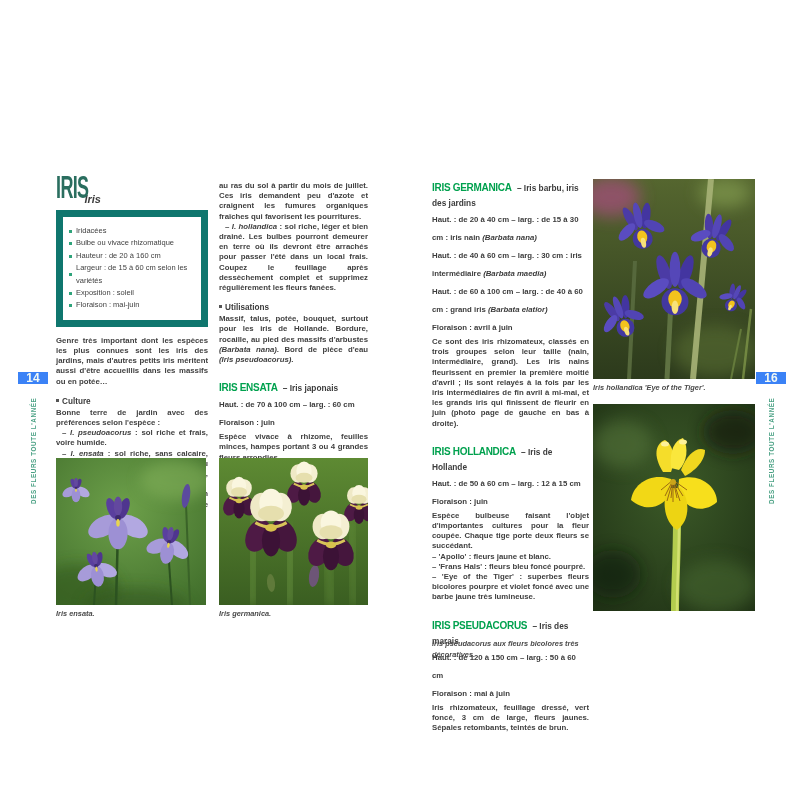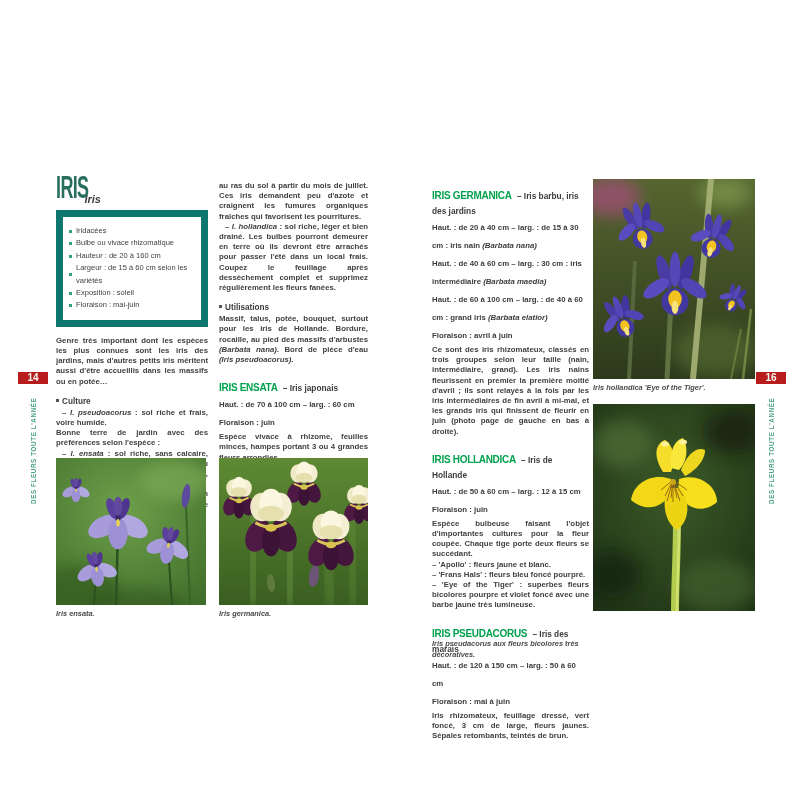--- a/index.html
+++ b/index.html
@@ -4,30 +4,30 @@
 <style>
   html,body{margin:0;padding:0;}
   body{width:800px;height:800px;background:#ffffff;position:relative;
        font-family:"Liberation Sans", sans-serif;color:#3f3f3f;overflow:hidden;}
   .it{font-style:italic;}
 
   
   .side{position:absolute;width:30px;display:flex;flex-direction:column;align-items:center;}
   .side-l{left:18px;top:372px;}
   .side-r{left:756px;top:372px;}
-  .pgnum{width:30px;height:12px;background:#b91c1c;color:#f2f9f5;font-size:10px;
+  .pgnum{width:30px;height:12px;background:#3b82f6;color:#f2f9f5;font-size:12px;
          font-weight:700;text-align:center;line-height:12px;}
   .vtext{writing-mode:vertical-rl;transform:rotate(180deg);font-size:6.3px;
          letter-spacing:.6px;color:#4aa184;font-weight:700;margin-top:6px;height:114px;}
 
   
   .col{position:absolute;}
   .col1{left:56px;top:179px;width:152px;}
   .col2{left:219px;top:181px;width:149px;}
-  .col3{left:432px;top:187px;width:157px;}
+  .col3{left:432px;top:179px;width:157px;}
 
   .titlerow{display:flex;align-items:flex-end;height:26px;}
   .bigtitle{font-size:29px;font-weight:700;color:#2a6e5f;display:inline-block;
             transform:scale(.62,1.05);transform-origin:0 78%;letter-spacing:-1px;
             margin-right:-24px;}
   .latintitle{font-style:italic;font-weight:700;font-size:11px;color:#3d3d3d;}
 
   .infobox{border:7px solid #0f766e;padding:8px 6px;margin-top:5px;}
   .inforow{font-size:7.5px;line-height:12.4px;color:#3f3f3f;display:flex;
            align-items:center;gap:4px;}
@@ -97,22 +97,22 @@
         <span class="sq"></span>
         <span>Exposition : soleil</span>
       </div>
     <div class="inforow">
         <span class="sq"></span>
         <span>Floraison : mai-juin</span>
       </div>
   </div>
   <p class="body j mt">Genre très important dont les espèces les plus connues sont les iris des jardins, mais d'autres petits iris méritent aussi d'être accueillis dans les massifs ou en potée…</p>
   <div class="subhead"><span class="sqd"></span><span>Culture</span></div>
+  <p class="body j">Bonne terre de jardin avec des préférences selon l'espèce :</p>
   <p class="body j ind"><span>– </span><span class="it">I. pseudoacorus</span><span> : sol riche et frais, voire humide.</span></p>
-  <p class="body j">Bonne terre de jardin avec des préférences selon l'espèce :</p>
   <p class="body j ind"><span>– </span><span class="it">I. ensata</span><span> : sol riche, sans calcaire, limoneux ou tourbeux ; beaucoup d'eau d'avril à juillet et au sec par la suite, surtout en hiver.</span></p>
   <p class="body j ind"><span>– </span><span class="it">I. germanica</span><span> et </span><span class="it">I. pallida</span><span> : sol bien drainé, neutre ou très calcaire. Le rhizome est implanté</span></p>
 </div>
 
 <div class="col col2">
   <p class="body j">au ras du sol à partir du mois de juillet. Ces iris demandent peu d'azote et craignent les fumures organiques fraîches qui favorisent les pourritures.</p>
   <p class="body j ind"><span>– </span><span class="it">I. hollandica</span><span> : sol riche, léger et bien drainé. Les bulbes pourront demeurer en terre où ils devront être arrachés pour passer l'été dans un local frais. Coupez le feuillage après dessèchement complet et supprimez régulièrement les fleurs fanées.</span></p>
   <div class="subhead"><span class="sqd"></span><span>Utilisations</span></div>
   <p class="body j"><span>Massif, talus, potée, bouquet, surtout pour les iris de Hollande. Bordure, rocaille, au pied des massifs d'arbustes </span><span class="it">(Barbata nana)</span><span>. Bord de pièce d'eau </span><span class="it">(Iris pseudoacorus)</span><span>.</span></p>
   <h3 class="sechead gap14">

